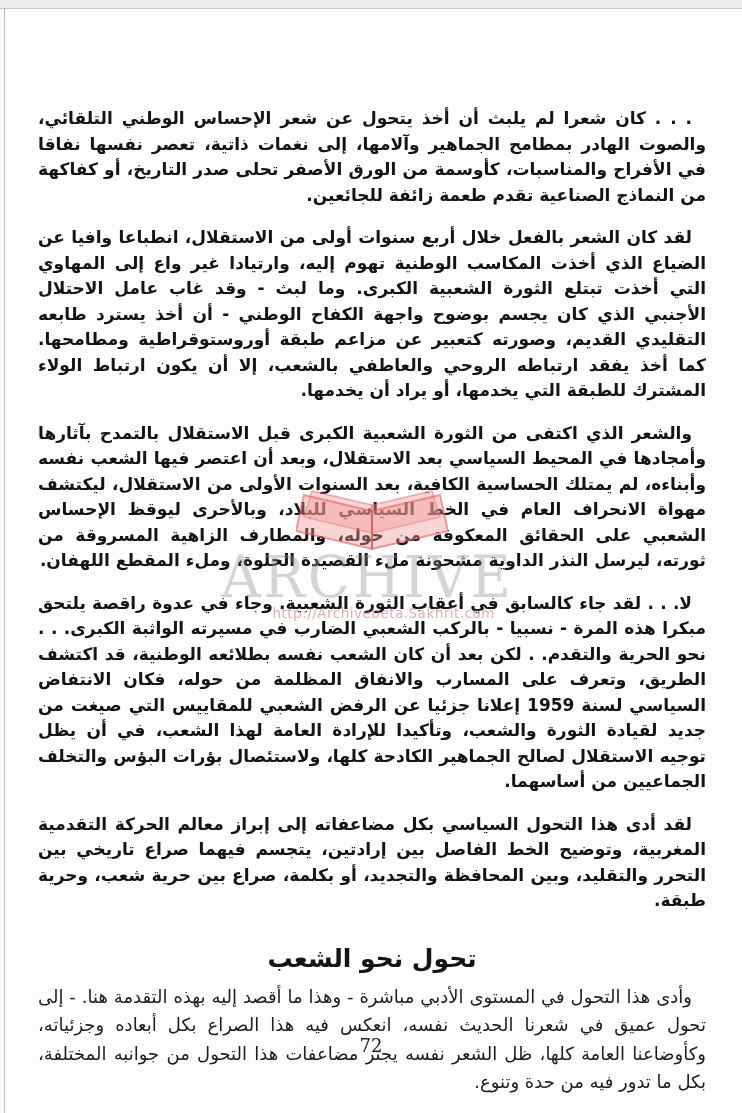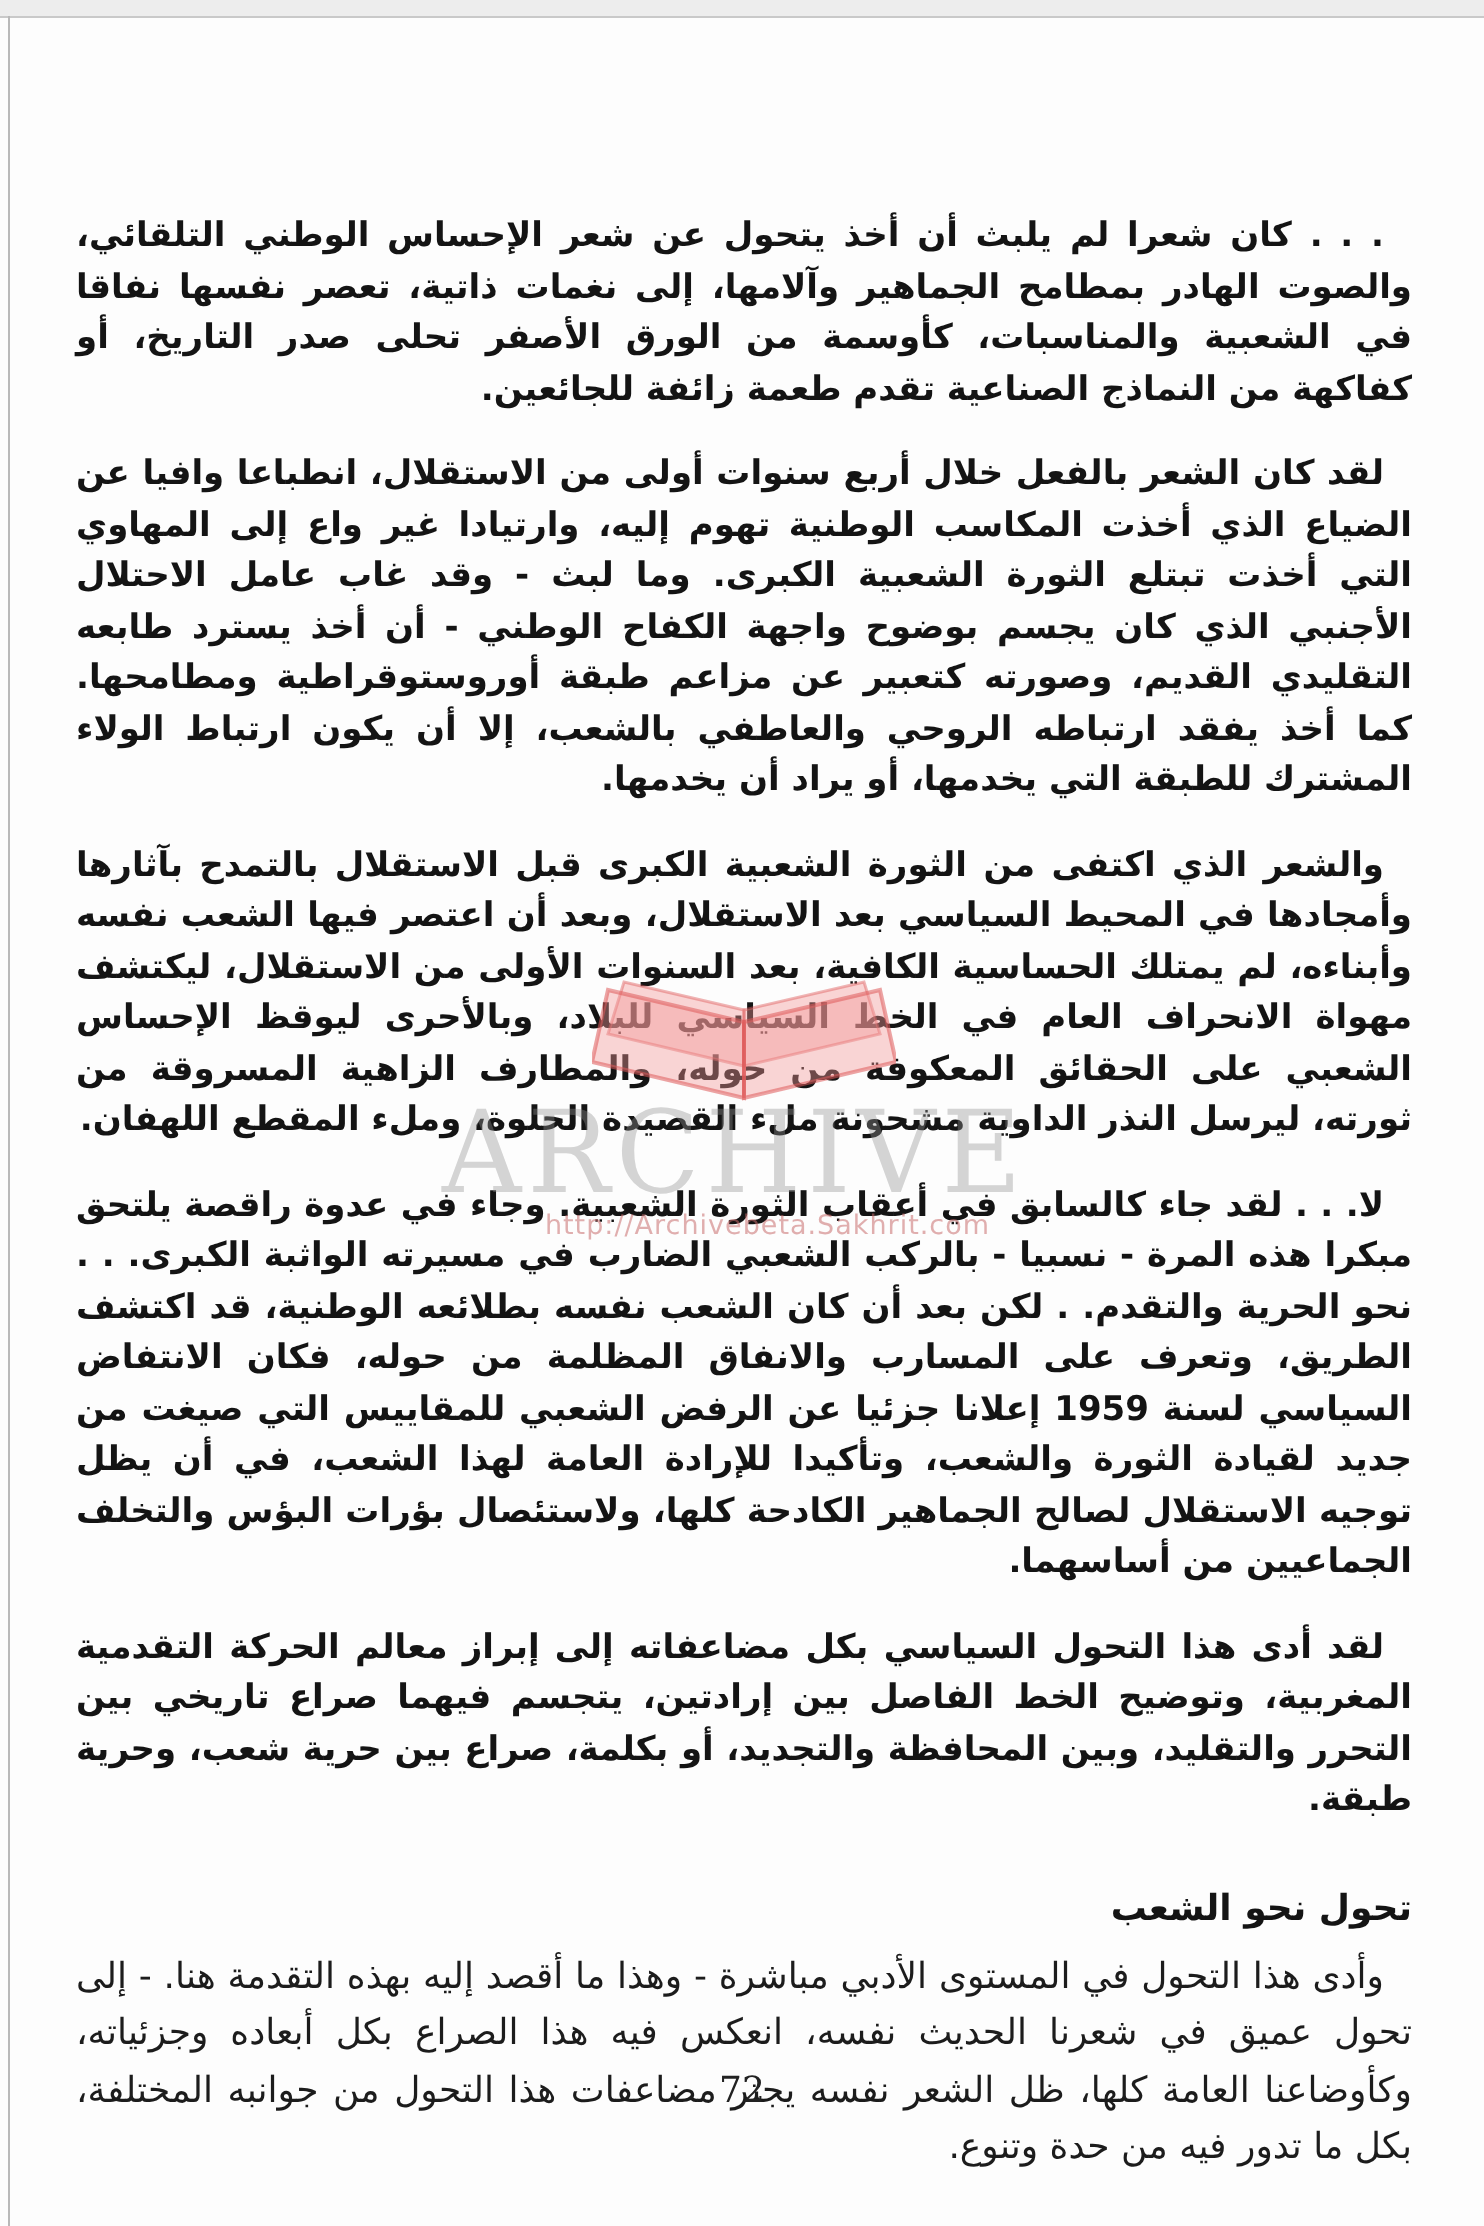--- a/index.html
+++ b/index.html
@@ -17,21 +17,21 @@
     direction:rtl;text-align:justify;color:#141414;
   }
   .para{
     margin:0 0 17px 0;
     font-size:17px;font-weight:bold;line-height:25.5px;
     text-indent:14px;
     letter-spacing:0;
   }
   .section-heading{
     margin:30px 0 10px 0;
-    font-size:18px;font-weight:bold;text-indent:0;
+    font-size:25px;font-weight:bold;text-align:center;text-indent:0;
   }
   .closing-para{
     margin:0;
     font-size:18px;font-weight:normal;line-height:28.5px;
     text-indent:14px;color:#1c1c1c;
   }
   
   .watermark{position:absolute;top:0;left:0;width:626px;height:1113px;pointer-events:none;z-index:5;}
   .wm-book{position:absolute;left:296px;top:487px;width:152px;height:64px;}
   .wm-title{
@@ -52,21 +52,21 @@
     font-family:"DejaVu Serif",serif;font-size:18px;color:#222;
   }
 </style>
 </head>
 <body>
 
 <div class="top-edge"></div>
 <div class="left-edge"></div>
 
 <main class="page-body">
-  <p class="para">. . . كان شعرا لم يلبث أن أخذ يتحول عن شعر الإحساس الوطني التلقائي، والصوت الهادر بمطامح الجماهير وآلامها، إلى نغمات ذاتية، تعصر نفسها نفاقا في الشعبية والمناسبات، كأوسمة من الورق الأصفر تحلى صدر التاريخ، أو كفاكهة من النماذج الصناعية تقدم طعمة زائفة للجائعين.</p>
+  <p class="para">. . . كان شعرا لم يلبث أن أخذ يتحول عن شعر الإحساس الوطني التلقائي، والصوت الهادر بمطامح الجماهير وآلامها، إلى نغمات ذاتية، تعصر نفسها نفاقا في الأفراح والمناسبات، كأوسمة من الورق الأصفر تحلى صدر التاريخ، أو كفاكهة من النماذج الصناعية تقدم طعمة زائفة للجائعين.</p>
   <p class="para">لقد كان الشعر بالفعل خلال أربع سنوات أولى من الاستقلال، انطباعا وافيا عن الضياع الذي أخذت المكاسب الوطنية تهوم إليه، وارتيادا غير واع إلى المهاوي التي أخذت تبتلع الثورة الشعبية الكبرى. وما لبث - وقد غاب عامل الاحتلال الأجنبي الذي كان يجسم بوضوح واجهة الكفاح الوطني - أن أخذ يسترد طابعه التقليدي القديم، وصورته كتعبير عن مزاعم طبقة أوروستوقراطية ومطامحها. كما أخذ يفقد ارتباطه الروحي والعاطفي بالشعب، إلا أن يكون ارتباط الولاء المشترك للطبقة التي يخدمها، أو يراد أن يخدمها.</p>
   <p class="para">والشعر الذي اكتفى من الثورة الشعبية الكبرى قبل الاستقلال بالتمدح بآثارها وأمجادها في المحيط السياسي بعد الاستقلال، وبعد أن اعتصر فيها الشعب نفسه وأبناءه، لم يمتلك الحساسية الكافية، بعد السنوات الأولى من الاستقلال، ليكتشف مهواة الانحراف العام في الخط السياسي للبلاد، وبالأحرى ليوقظ الإحساس الشعبي على الحقائق المعكوفة من حوله، والمطارف الزاهية المسروقة من ثورته، ليرسل النذر الداوية مشحونة ملء القصيدة الحلوة، وملء المقطع اللهفان.</p>
   <p class="para">لا. . . لقد جاء كالسابق في أعقاب الثورة الشعبية. وجاء في عدوة راقصة يلتحق مبكرا هذه المرة - نسبيا - بالركب الشعبي الضارب في مسيرته الواثبة الكبرى. . . نحو الحرية والتقدم. . لكن بعد أن كان الشعب نفسه بطلائعه الوطنية، قد اكتشف الطريق، وتعرف على المسارب والانفاق المظلمة من حوله، فكان الانتفاض السياسي لسنة 1959 إعلانا جزئيا عن الرفض الشعبي للمقاييس التي صيغت من جديد لقيادة الثورة والشعب، وتأكيدا للإرادة العامة لهذا الشعب، في أن يظل توجيه الاستقلال لصالح الجماهير الكادحة كلها، ولاستئصال بؤرات البؤس والتخلف الجماعيين من أساسهما.</p>
   <p class="para">لقد أدى هذا التحول السياسي بكل مضاعفاته إلى إبراز معالم الحركة التقدمية المغربية، وتوضيح الخط الفاصل بين إرادتين، يتجسم فيهما صراع تاريخي بين التحرر والتقليد، وبين المحافظة والتجديد، أو بكلمة، صراع بين حرية شعب، وحرية طبقة.</p>
   <h2 class="section-heading">تحول نحو الشعب</h2>
   <p class="closing-para">وأدى هذا التحول في المستوى الأدبي مباشرة - وهذا ما أقصد إليه بهذه التقدمة هنا. - إلى تحول عميق في شعرنا الحديث نفسه، انعكس فيه هذا الصراع بكل أبعاده وجزئياته، وكأوضاعنا العامة كلها، ظل الشعر نفسه يجتر مضاعفات هذا التحول من جوانبه المختلفة، بكل ما تدور فيه من حدة وتنوع.</p>
 </main>
 
 <div class="watermark">
   <svg class="wm-book" viewBox="0 0 152 64">

